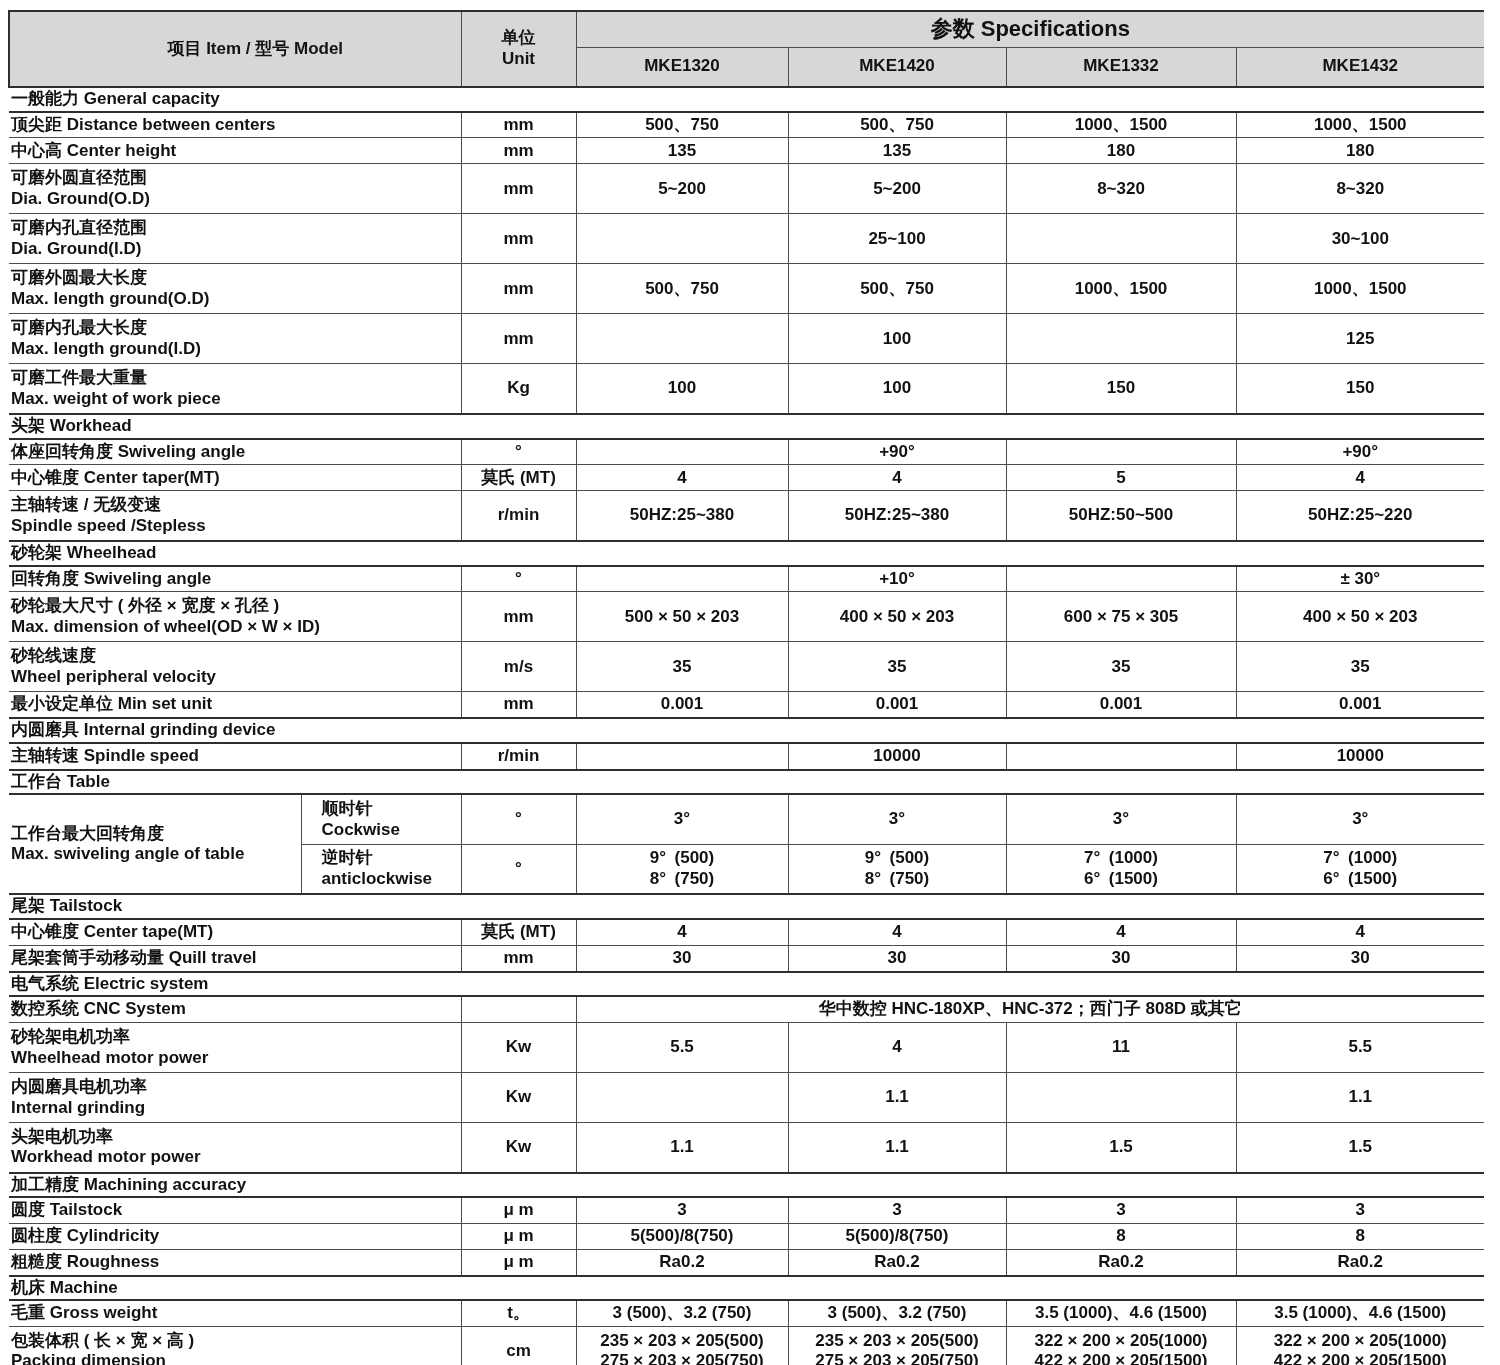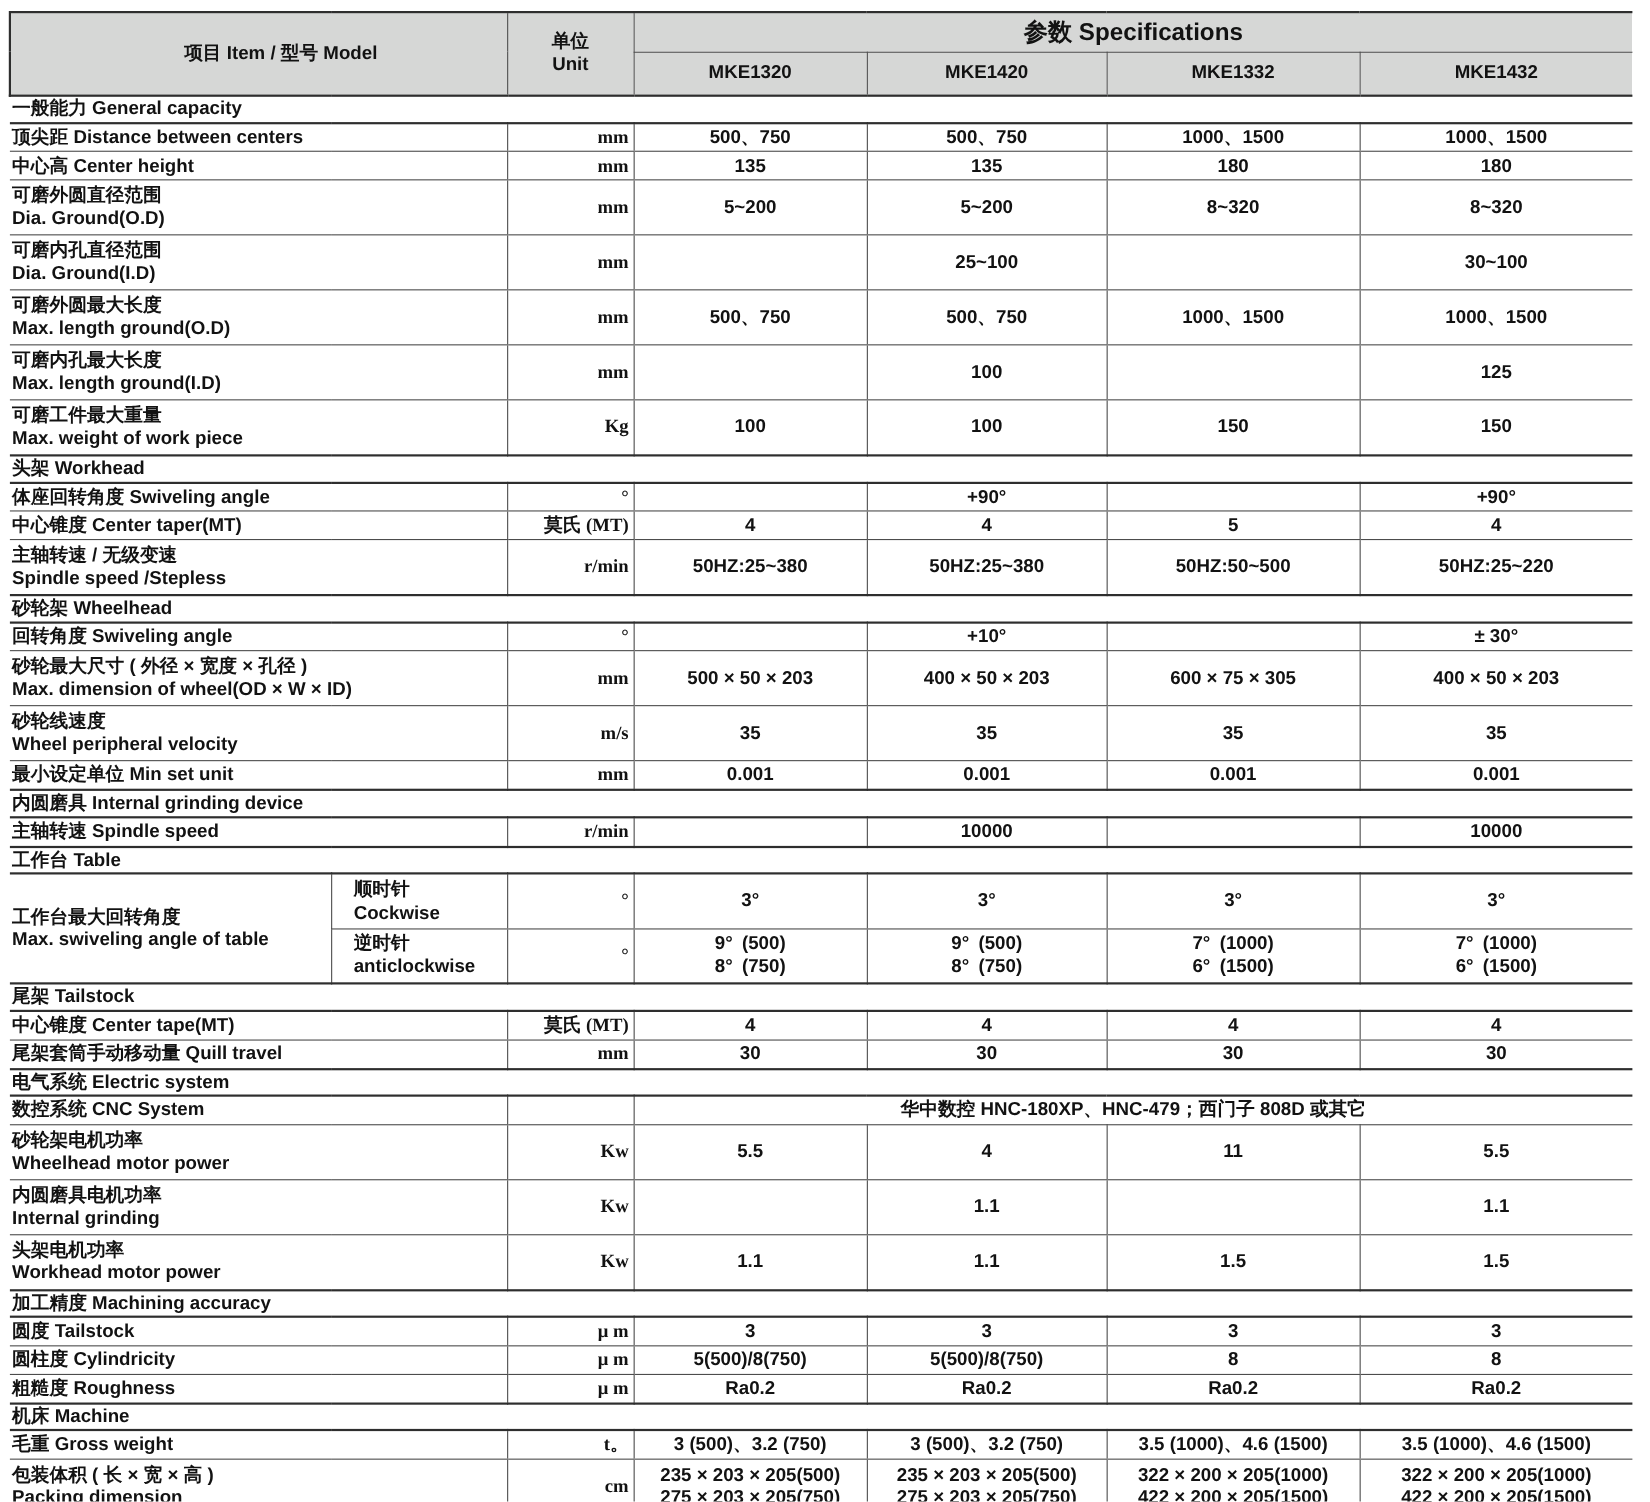--- a/index.html
+++ b/index.html
@@ -36,21 +36,21 @@
   tr.section{height:24px;margin-left:47px;}
   tr.short{height:26px;}
   tr.tall{height:50px;}
   td.sec{
     border-top:2.5px solid var(--line-strong);
     border-bottom:2.5px solid var(--line-strong);
     text-align:left;padding:1px 2px 1px 2px;
   }
   td.item{text-align:left;padding:2px 6px 2px 2px;}
   td.sub{text-align:left;padding:2px 20px;border-left:1.5px solid var(--line);}
-  td.unit{text-align:right;border-left:1.5px solid var(--line);font-family:Liberation Serif, serif;}
+  td.unit{text-align:center;border-left:1.5px solid var(--line);}
   td.val{text-align:center;border-left:1.5px solid var(--line);}
   tbody tr:last-child td{border-bottom:2.5px solid var(--line-strong);}
 </style>
 </head>
 <body>
 
 <div class="page">
   <table>
     <colgroup>
       <col style="width:292px">
@@ -313,21 +313,21 @@
           <td class="val">30</td>
         </tr>
         <tr class="section">
           <td class="sec" colspan="7">电气系统 Electric system</td>
         </tr>
         <tr class="short">
           <td class="item" colspan="2">
             <div>数控系统 CNC System</div>
           </td>
           <td class="unit"></td>
-          <td class="val" colspan="4">华中数控 HNC-180XP、HNC-479；西门子 808D 或其它</td>
+          <td class="val" colspan="4">华中数控 HNC-180XP、HNC-372；西门子 808D 或其它</td>
         </tr>
         <tr class="tall">
           <td class="item" colspan="2">
             <div>砂轮架电机功率</div>
             <div>Wheelhead motor power</div>
           </td>
           <td class="unit">Kw</td>
           <td class="val">5.5</td>
           <td class="val">4</td>
           <td class="val">11</td>

